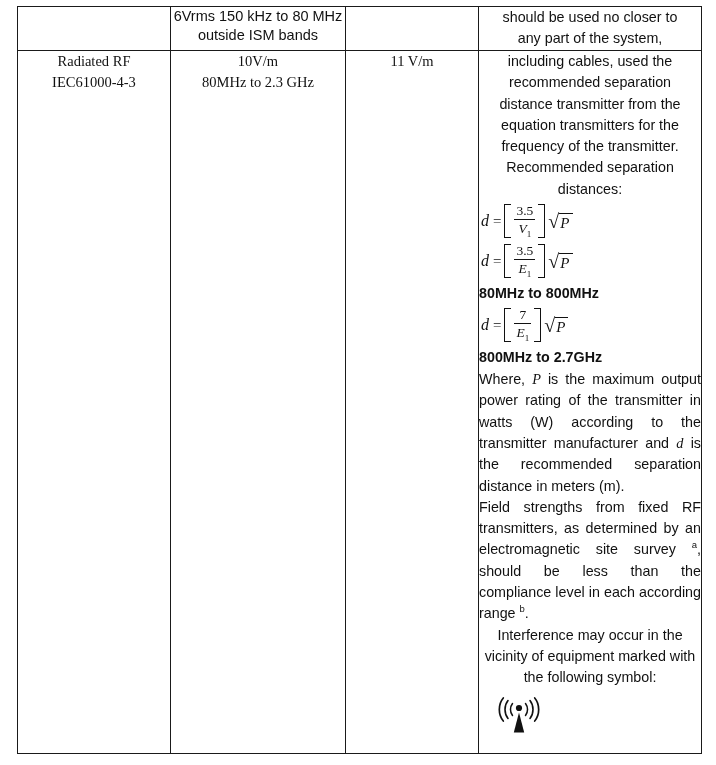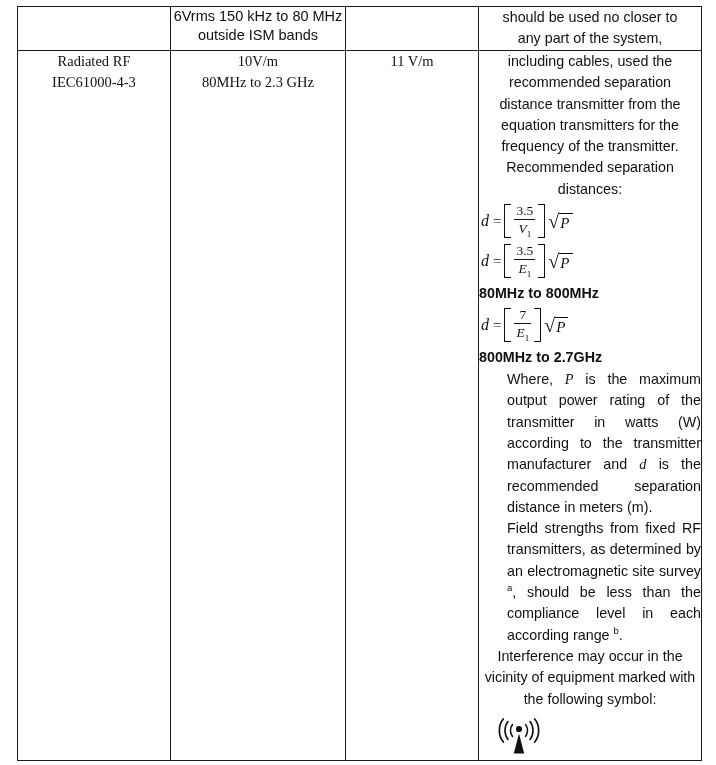--- a/index.html
+++ b/index.html
@@ -70,21 +70,20 @@
 
   .para {
     font-size: 14.3px;
     line-height: 21.3px;
     margin: 0 0 0 0;
     text-align: center;
   }
   .para.just {
     text-align: justify;
     text-justify: inter-word;
-    margin-left: 28px;
   }
   .label-line {
     font-size: 14.3px;
     line-height: 22px;
     margin: 2px 0 1px 0;
     font-weight: bold;
   }
 
   .ital { font-style: italic; font-family: "Liberation Serif", serif; }
   sup.note {

